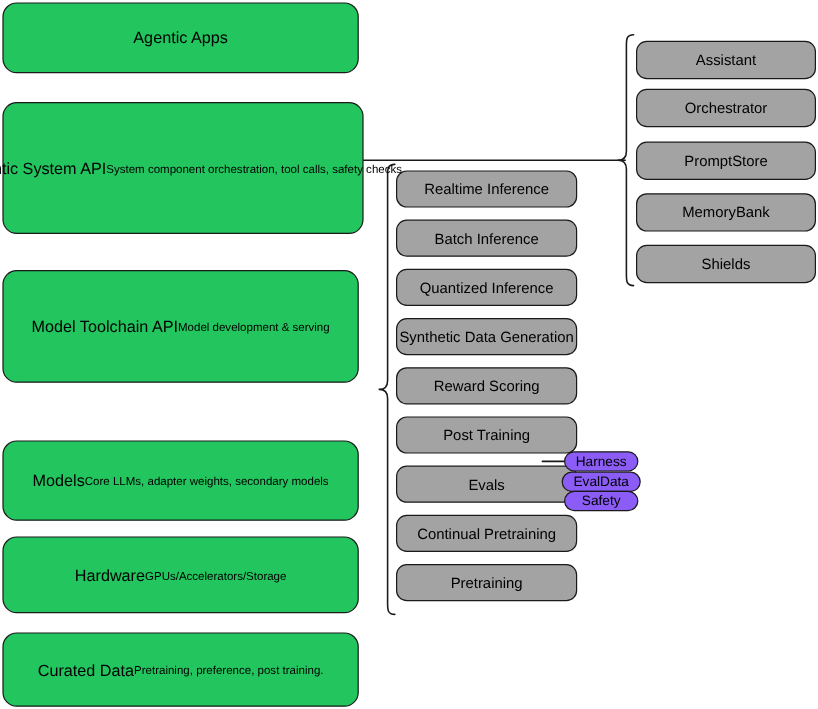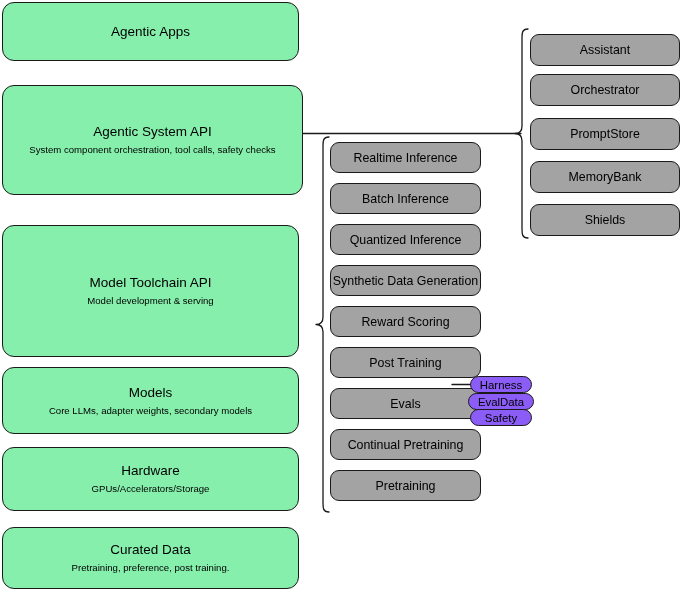--- a/index.html
+++ b/index.html
@@ -23,23 +23,23 @@
     width: 682px;
     height: 591px;
   }
 
   
   .layer-box {
     position: absolute;
     box-sizing: border-box;
     border: 1.4px solid #1a1a1a;
     border-radius: 12px;
-    background: #86efac;
+    background: #22c55e;
     display: flex;
-    flex-direction: column;
+    flex-direction: row;
     align-items: center;
     justify-content: center;
     text-align: center;
     padding: 4px 10px;
   }
   .layer-title {
     font-size: 13.5px;
     line-height: 17px;
     color: #000;
     white-space: nowrap;
@@ -131,21 +131,21 @@
 
   <div class="layer-box" style="left:2px;  top:2px;   width:297px; height:59px;">
     <div class="layer-title">Agentic Apps</div>
   </div>
 
   <div class="layer-box" style="left:2px;  top:85px;  width:301px; height:110px;">
     <div class="layer-title">Agentic System API</div>
     <div class="layer-sub">System component orchestration, tool calls, safety checks</div>
   </div>
 
-  <div class="layer-box" style="left:2px;  top:225px; width:297px; height:132px;">
+  <div class="layer-box" style="left:2px;  top:225px; width:297px; height:94px;">
     <div class="layer-title">Model Toolchain API</div>
     <div class="layer-sub">Model development &amp; serving</div>
   </div>
 
   <div class="layer-box" style="left:2px;  top:367px; width:297px; height:67px;">
     <div class="layer-title">Models</div>
     <div class="layer-sub">Core LLMs, adapter weights, secondary models</div>
   </div>
 
   <div class="layer-box" style="left:2px;  top:447px; width:297px; height:64px;">

